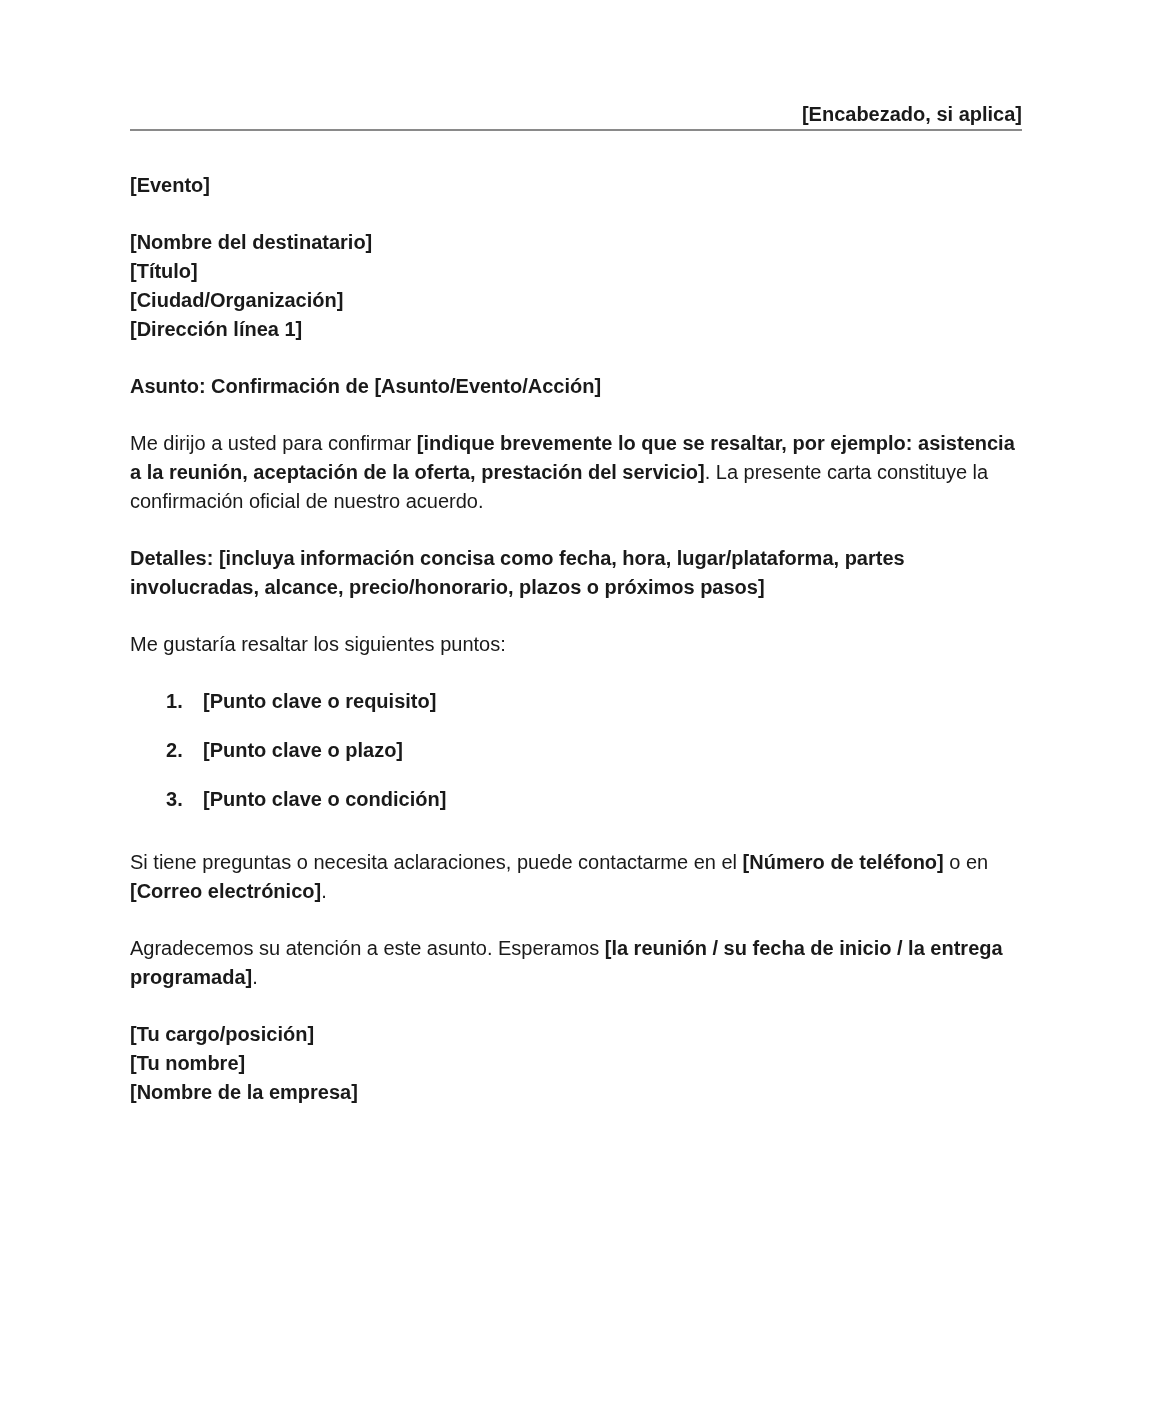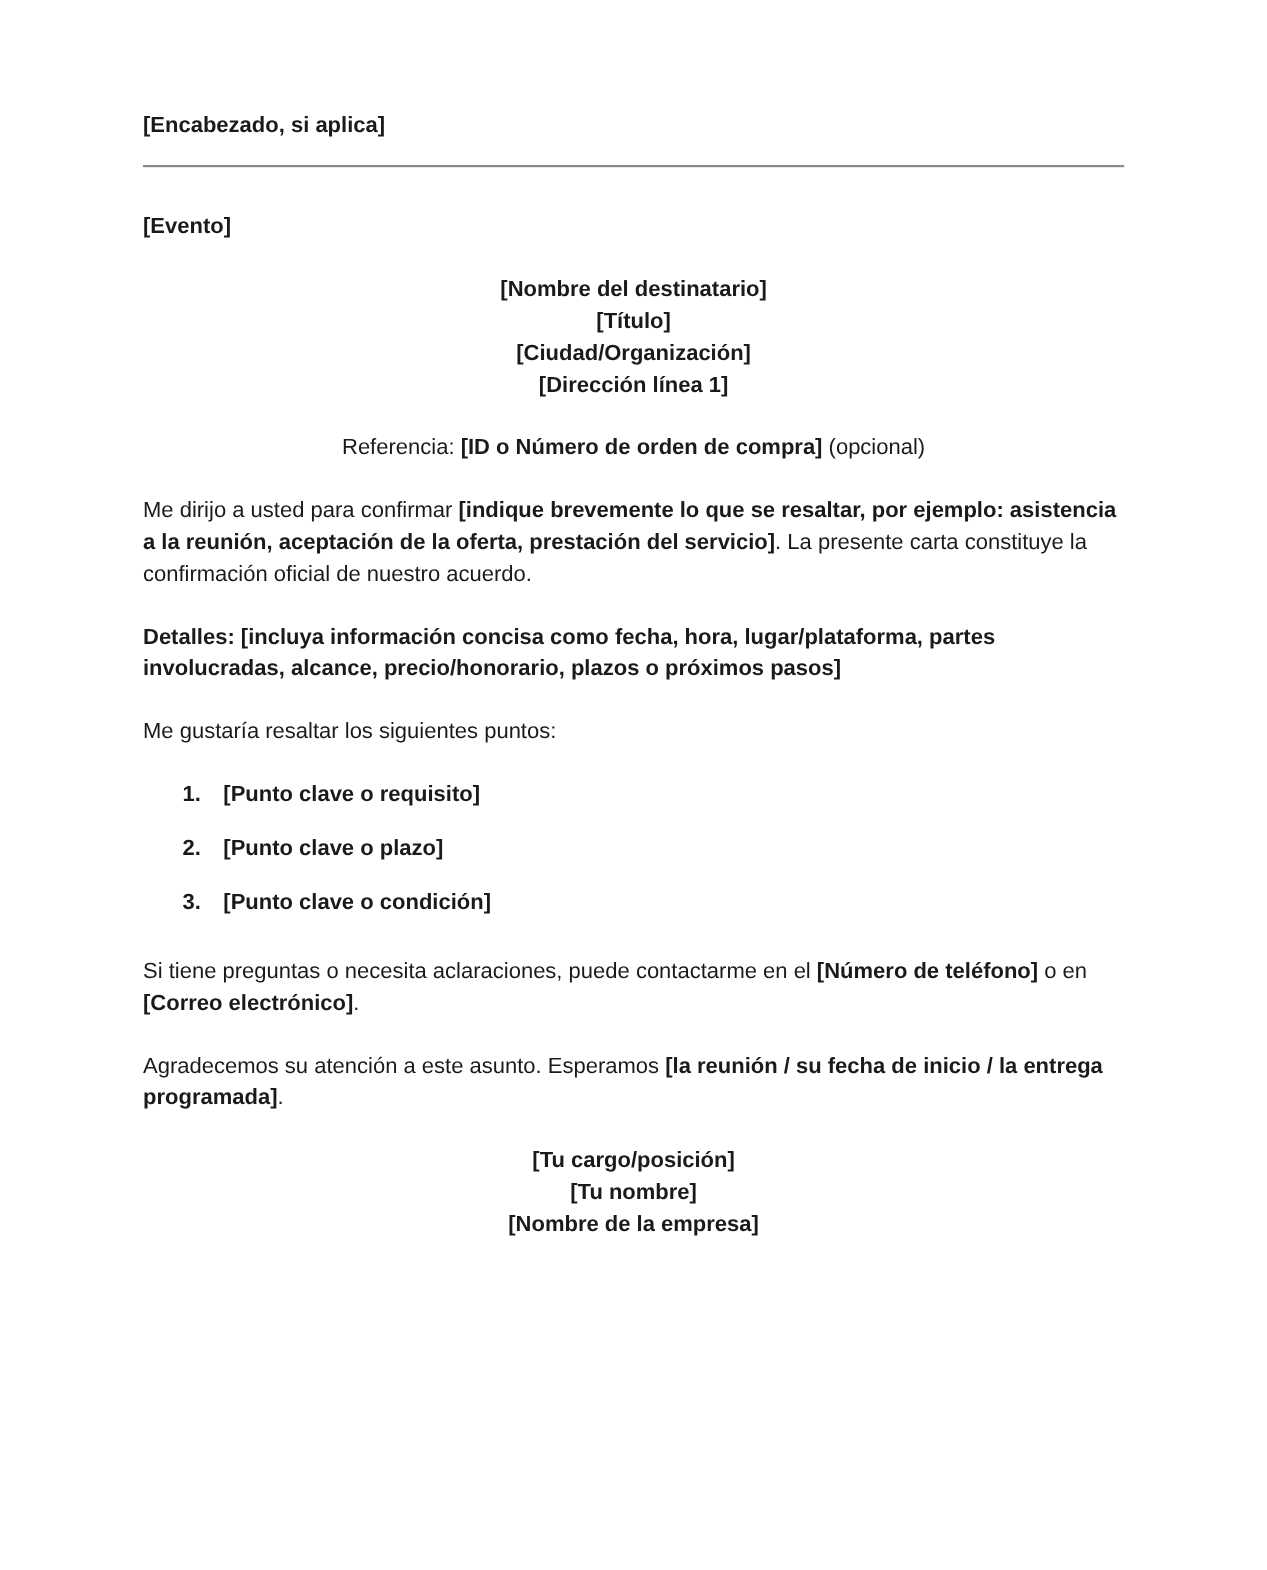--- a/index.html
+++ b/index.html
@@ -12,31 +12,30 @@
     background: #ffffff;
     padding: 100px 130px 40px 130px;
     font-family: "Liberation Sans", "DejaVu Sans", sans-serif;
     font-size: 20px;
     line-height: 29px;
     color: #1a1a1a;
     overflow: hidden;
   }
   .bold { font-weight: 700; }
   .header-title {
-    text-align: left;
+    text-align: right;
     font-weight: 700;
-    margin-bottom: 21px;
   }
   .rule {
     border: none;
     border-top: 2px solid #8a8a8a;
     margin: 0 0 40px 0;
   }
   .para { margin-bottom: 28px; }
-  .block { margin-bottom: 28px; text-align: center; }
+  .block { margin-bottom: 28px; }
   .block > div { min-height: 29px; }
   ol.points {
     list-style: none;
     counter-reset: pt;
     margin: 0 0 34px 0;
   }
   ol.points > li {
     counter-increment: pt;
     position: relative;
     padding-left: 73px;
@@ -62,21 +61,21 @@
   <p class="para bold">[Evento]</p>
 
   <div class="block bold">
     <div>[Nombre del destinatario]</div>
     <div>[Título]</div>
     <div>[Ciudad/Organización]</div>
     <div>[Dirección línea 1]</div>
   </div>
 
   <div class="block">
-    <div><span>Referencia: </span><span class="bold">[ID o Número de orden de compra]</span><span> (opcional)</span></div>
+    <div class="bold">Asunto: Confirmación de [Asunto/Evento/Acción]</div>
   </div>
 
 
   <p class="para"><span>Me dirijo a usted para confirmar </span><span class="bold">[indique brevemente lo que se resaltar, por ejemplo: asistencia a la reunión, aceptación de la oferta, prestación del servicio]</span><span>. La presente carta constituye la confirmación oficial de nuestro acuerdo.</span></p>
 
   <p class="para bold">Detalles: [incluya información concisa como fecha, hora, lugar/plataforma, partes involucradas, alcance, precio/honorario, plazos o próximos pasos]</p>
 
   <p class="para">Me gustaría resaltar los siguientes puntos:</p>
 
   <ol class="points">

